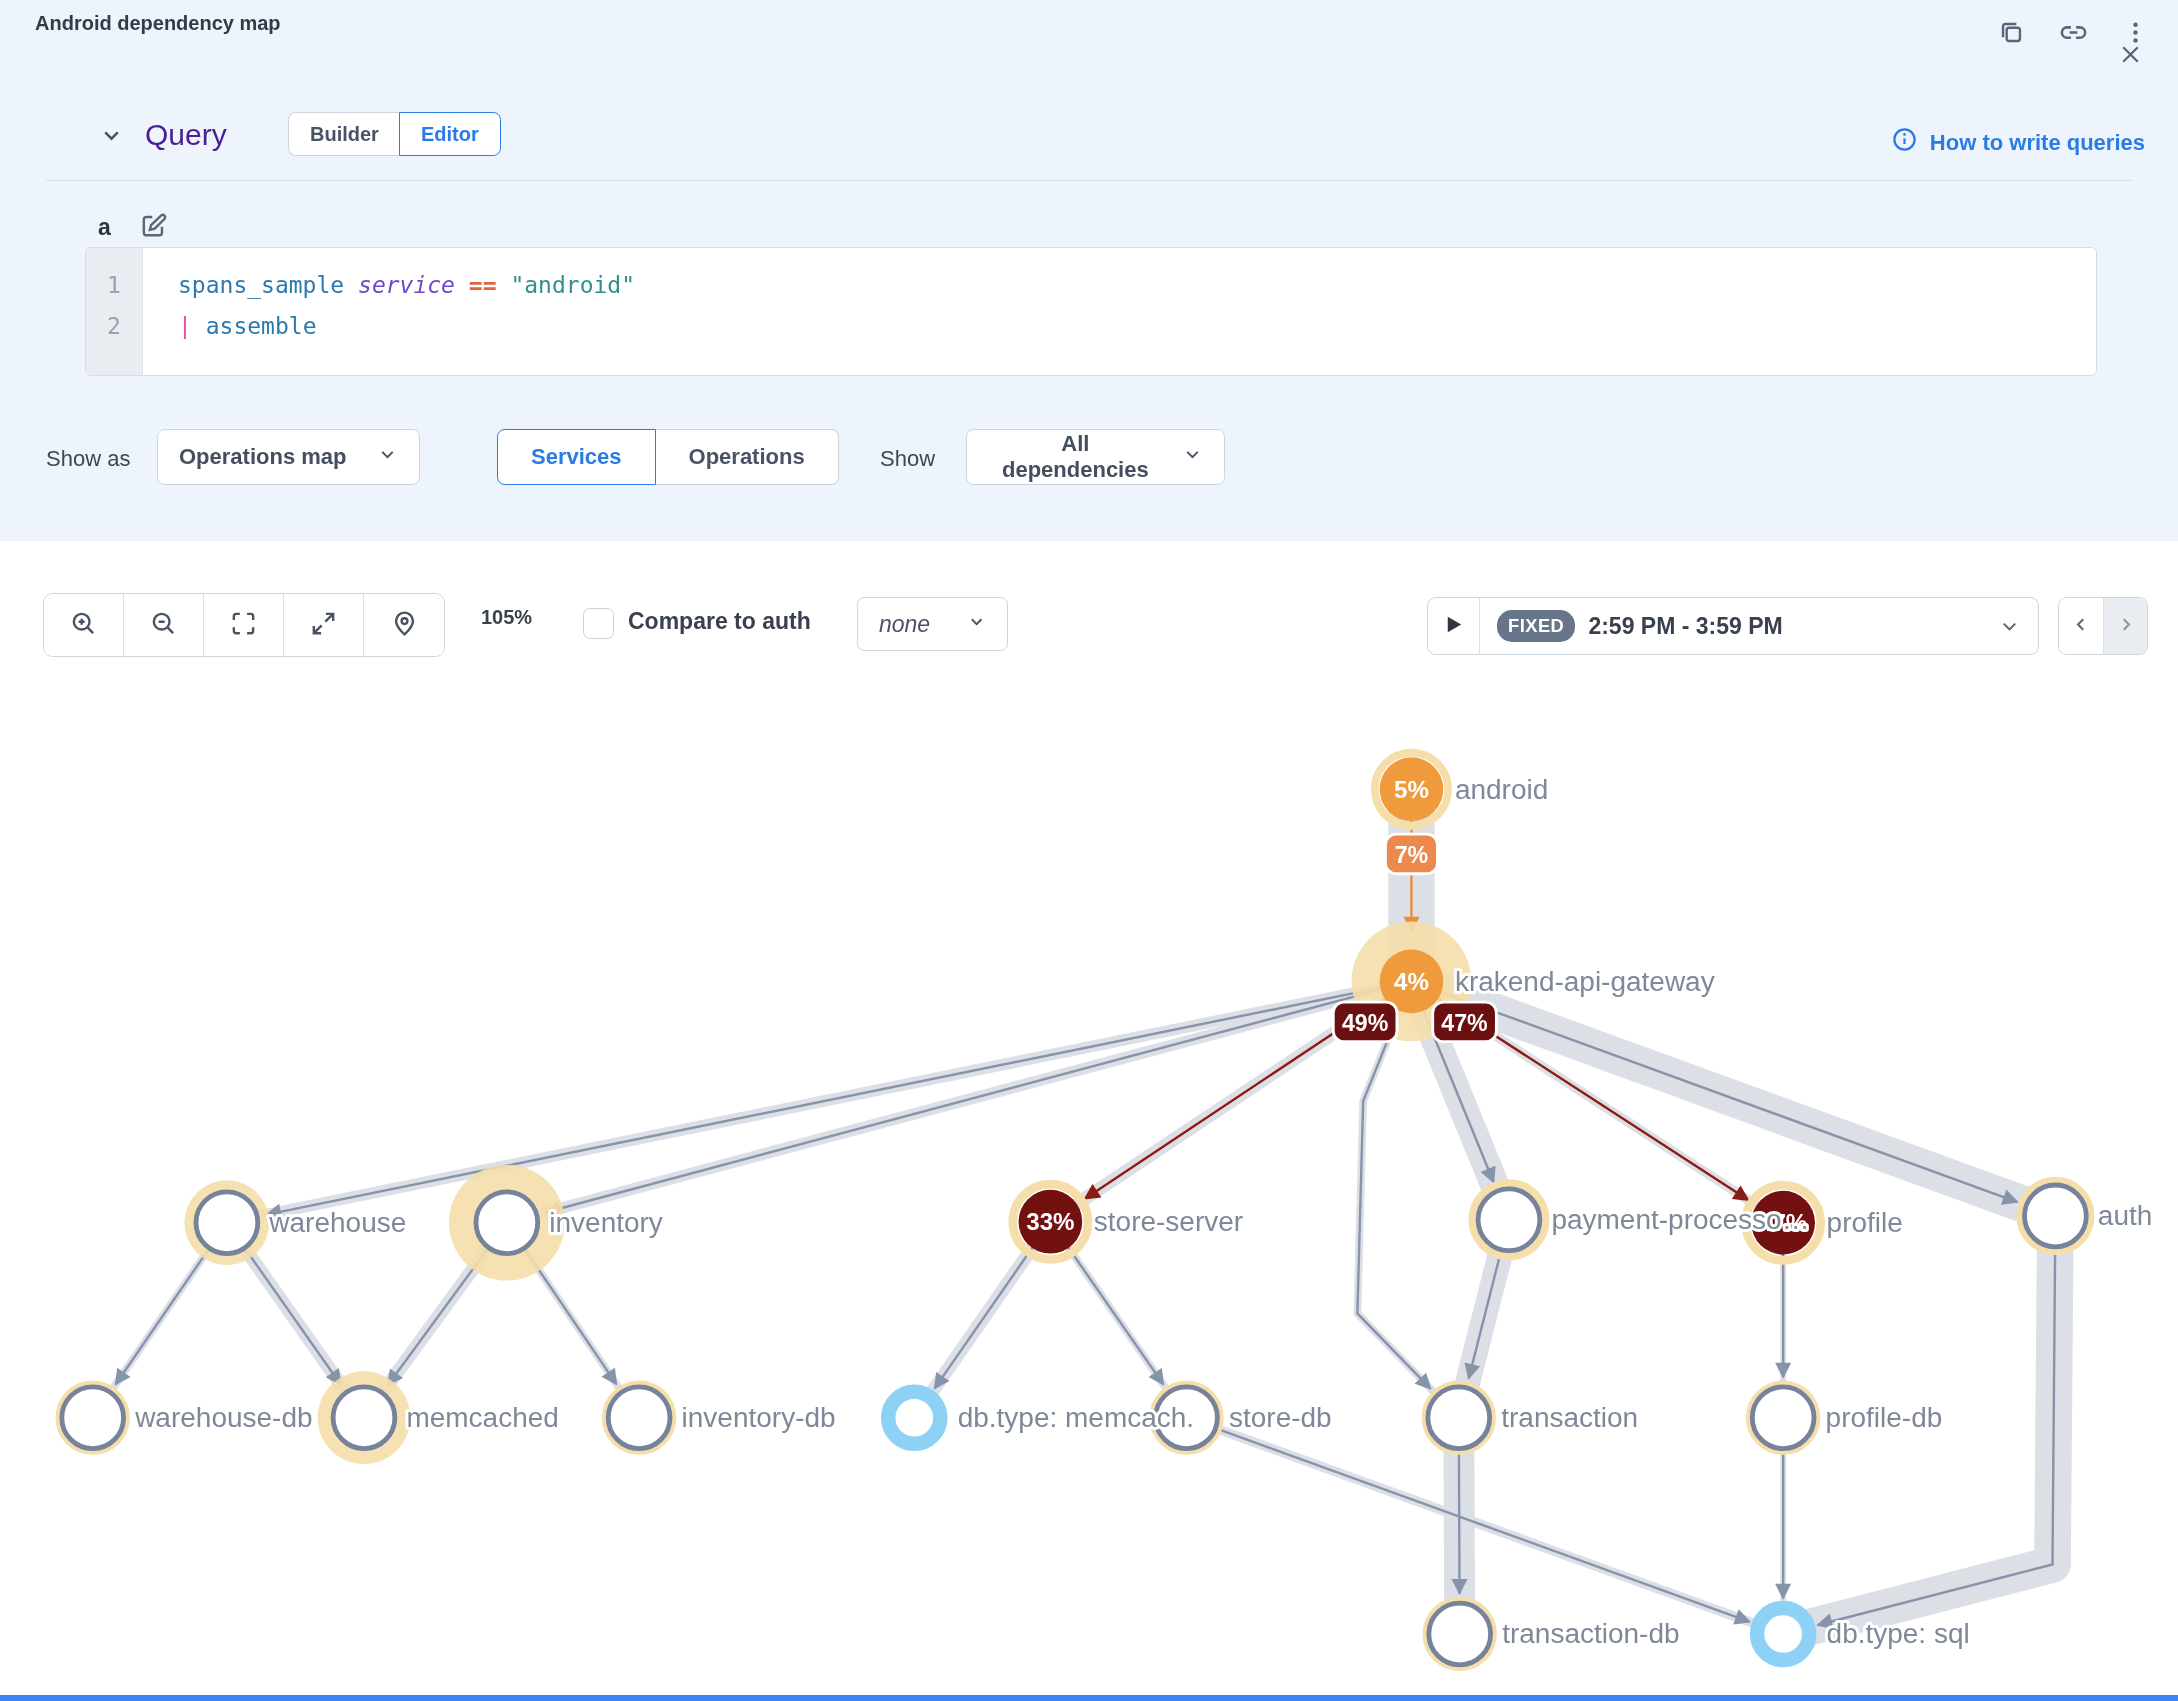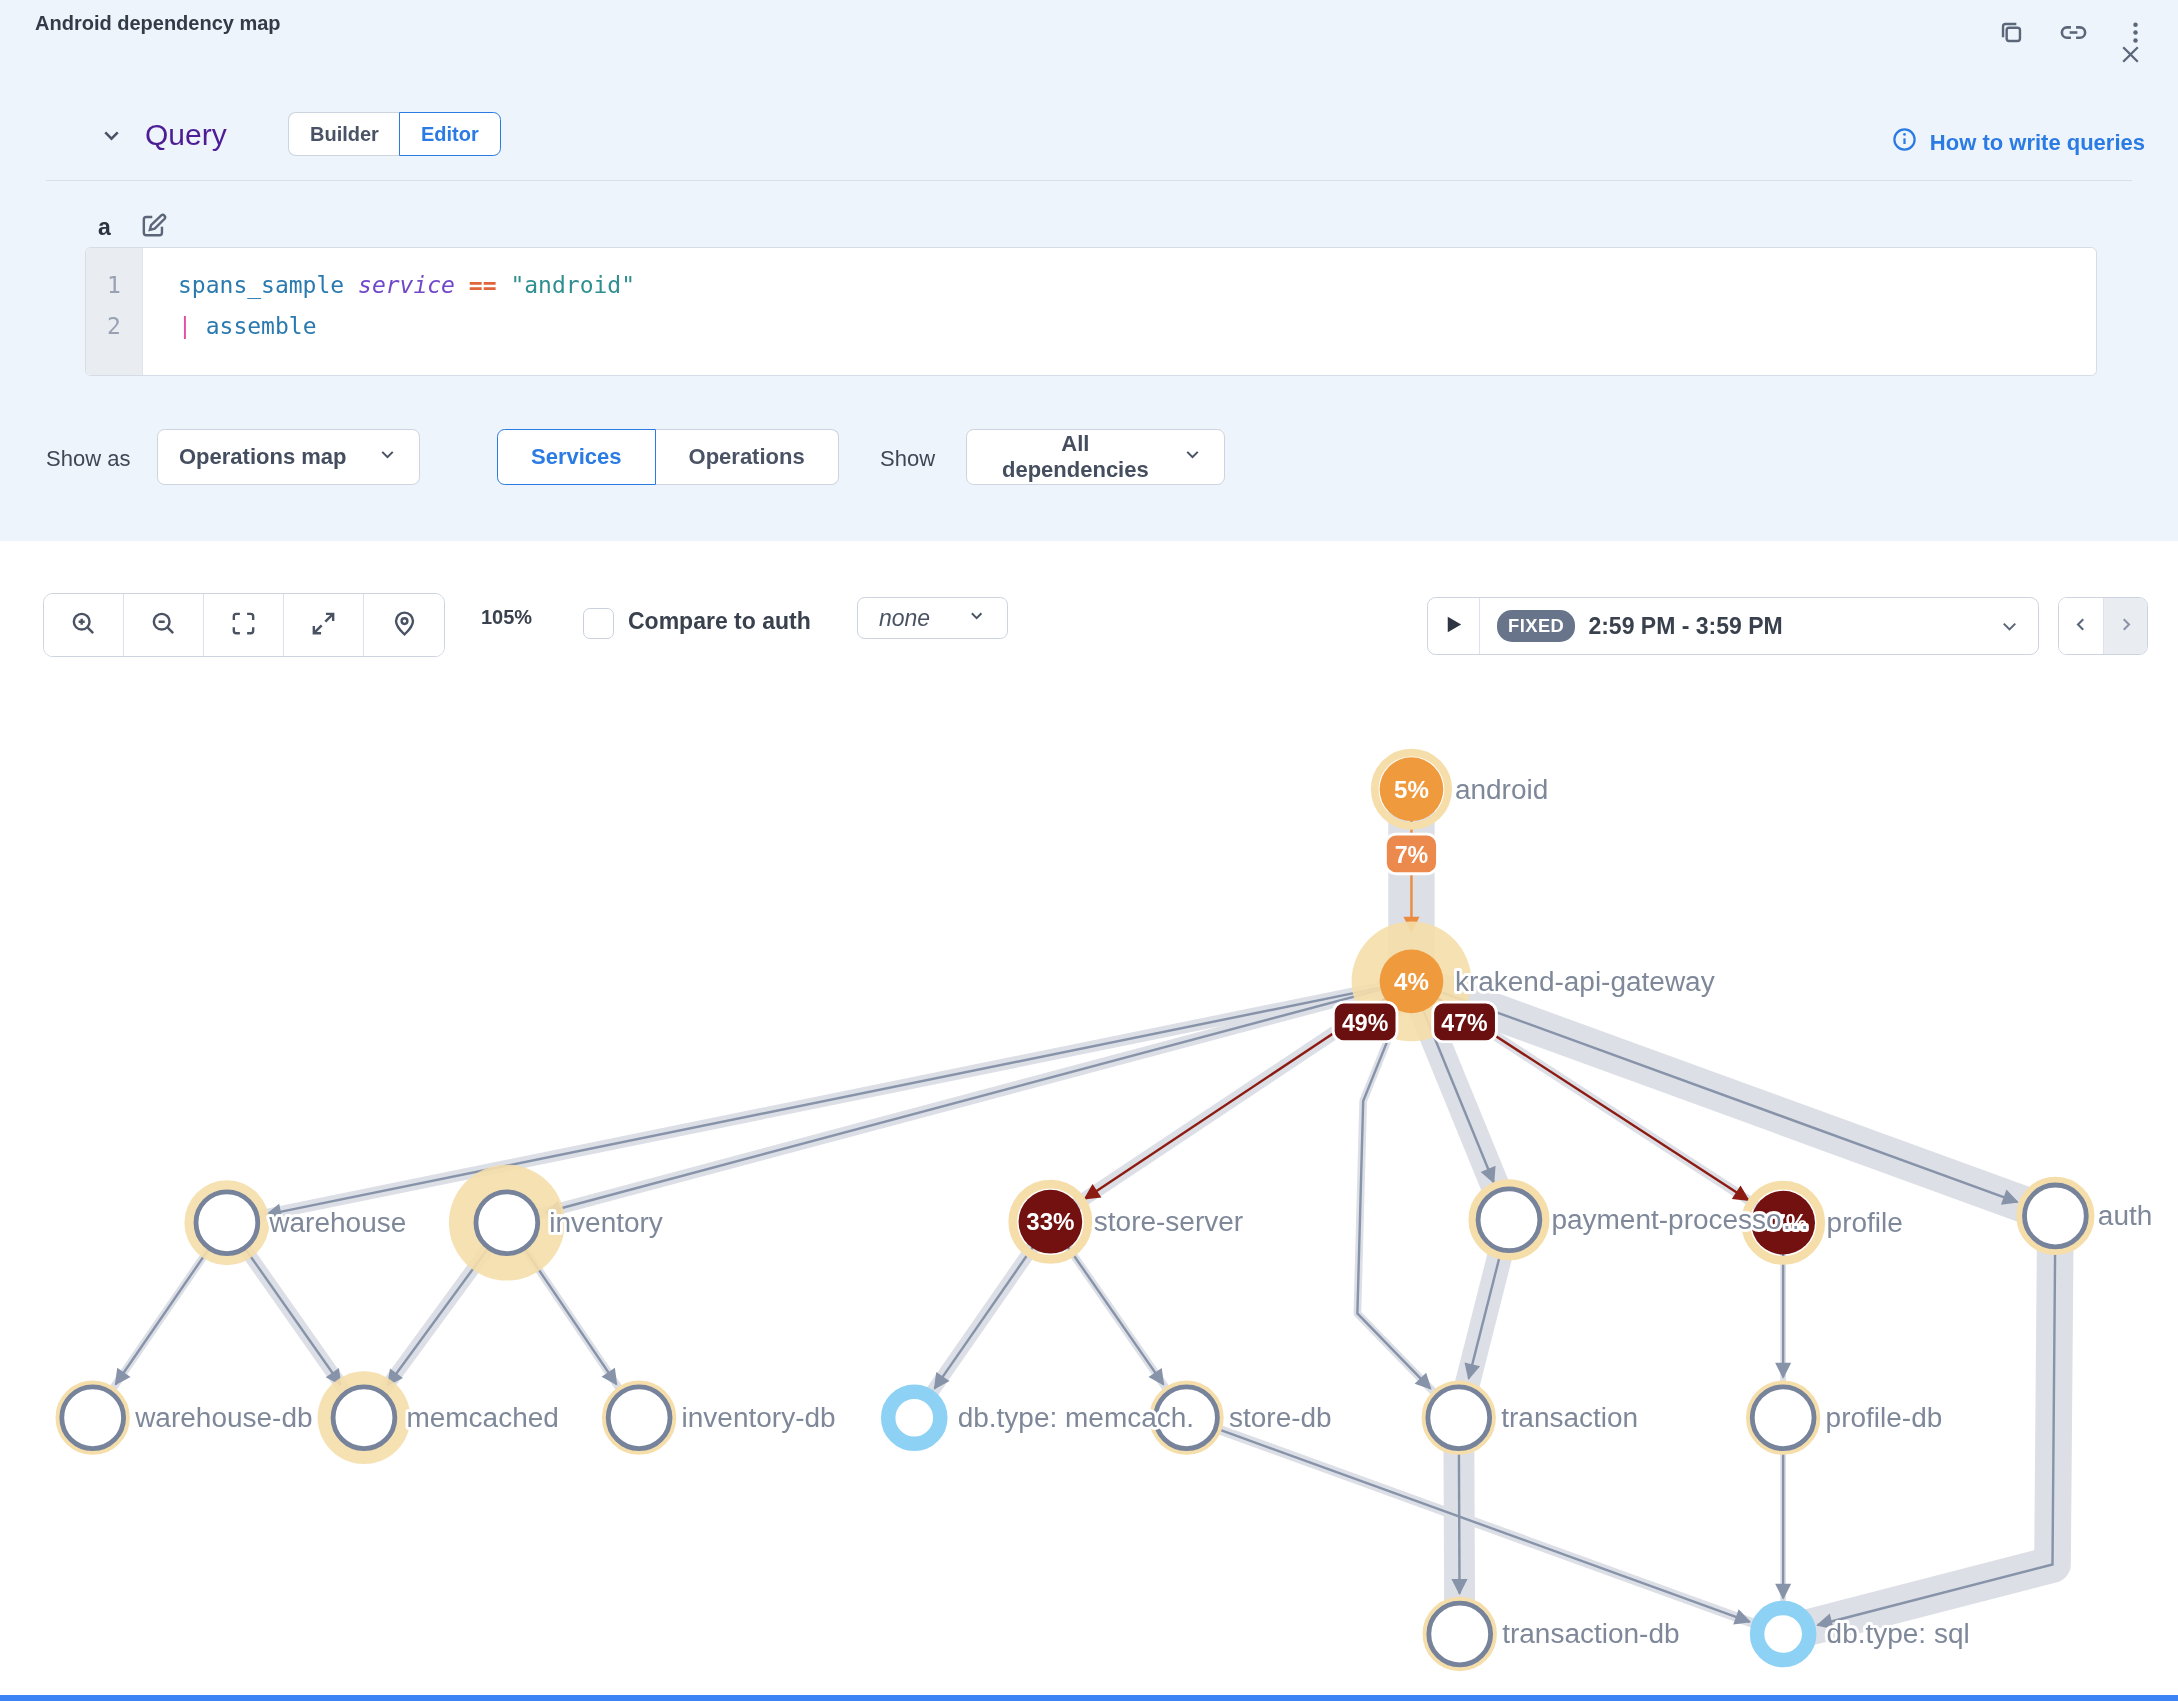--- a/index.html
+++ b/index.html
@@ -55,21 +55,21 @@
   
   .tool-group{position:absolute;left:43px;top:593px;display:flex;height:62px;background:#fff;
       border:1px solid #ccd4df;border-radius:9.7px;overflow:hidden;}
   .tool-btn{width:80px;background:#fff;border:none;border-right:1px solid #dde2ea;color:#4a5364;
       display:flex;align-items:center;justify-content:center;}
   .tool-btn:last-child{border-right:none;}
   .zoom-level{position:absolute;left:473px;top:606px;font-size:20px;font-weight:700;color:#39414e;margin-left:8px;}
   .cmp-checkbox{position:absolute;left:583px;top:608px;width:29px;height:29px;background:#fff;
       border:1.9px solid #c9d1dc;border-radius:6.8px;}
   .cmp-label{position:absolute;left:628px;top:608px;font-size:23px;font-weight:700;color:#39414e;}
-  .dd-none{position:absolute;left:857px;top:597px;width:151px;height:42px;font-style:italic;font-weight:400;
+  .dd-none{position:absolute;left:857px;top:597px;width:151px;height:54px;font-style:italic;font-weight:400;
       color:#4a5364;font-size:23px;}
   .time-group{position:absolute;left:1427px;top:597px;height:58px;display:flex;align-items:center;
       background:#fff;border:1px solid #ccd4df;border-radius:8.7px;width:612px;box-sizing:border-box;}
   .play-btn{width:52px;height:100%;background:none;border:none;border-right:1px solid #dde2ea;
       display:flex;align-items:center;justify-content:center;color:#2e3642;}
   .fixed-badge{margin-left:17.4px;background:#67748a;color:#fff;font-size:18.3px;font-weight:700;
       letter-spacing:0.5px;border-radius:15px;padding:4.8px 10.6px;}
   .time-text{margin-left:13.5px;font-size:23px;font-weight:700;color:#39414e;flex:1;}
   .time-chevron{margin-right:17.4px;color:#5b6679;display:flex;}
   .pager{position:absolute;left:2058px;top:597px;display:flex;height:58px;border:1px solid #ccd4df;

